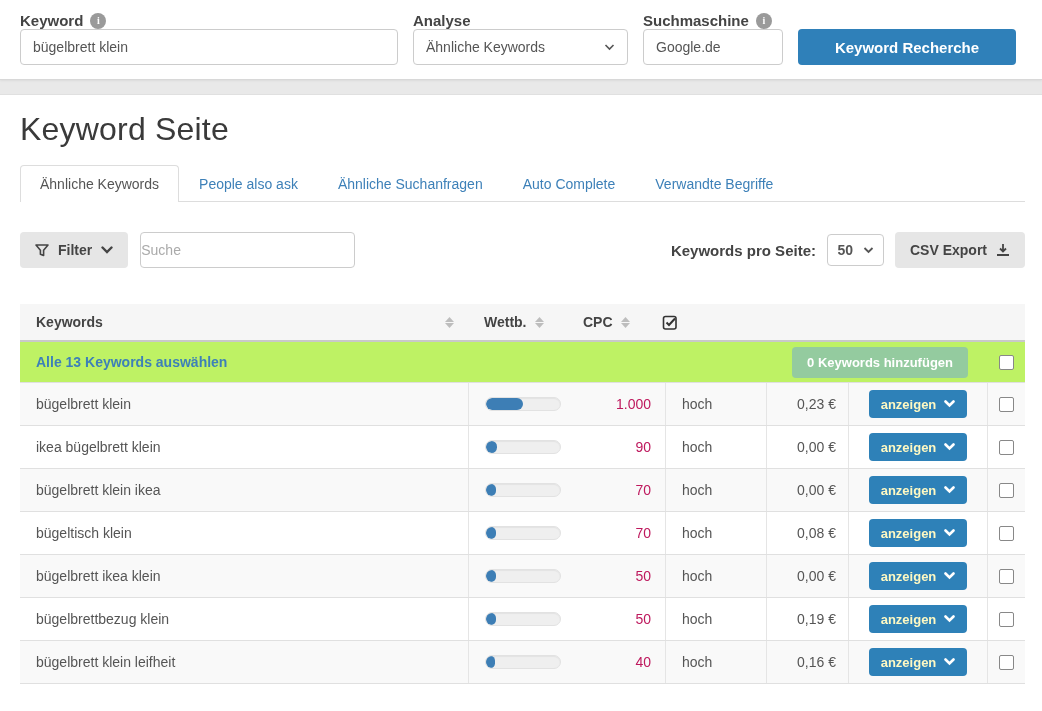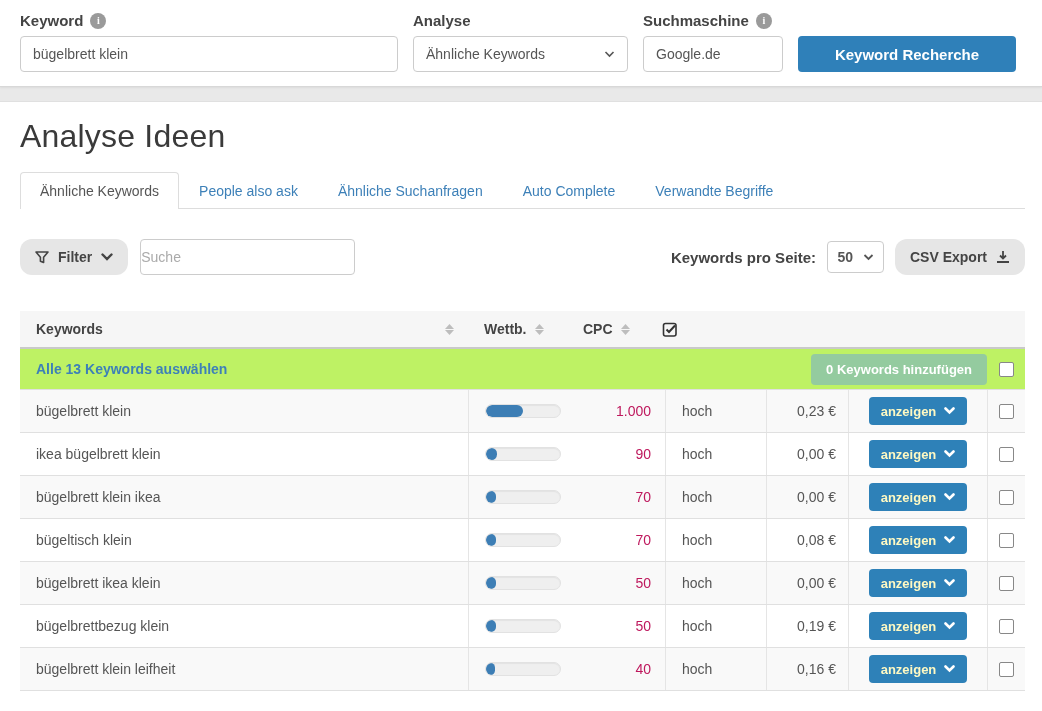--- a/index.html
+++ b/index.html
@@ -2,21 +2,21 @@
 <html><head>
 <meta charset="utf-8">
 <style>
   * { margin:0; padding:0; box-sizing:border-box; }
   html,body { width:1042px; height:711px; overflow:hidden; background:#fff;
     font-family:"Liberation Sans","DejaVu Sans",sans-serif; color:#555; }
 
   
   .topbar { background:#fff; padding:12px 26px 14px 20px; display:flex; align-items:flex-end; gap:15px;
     border-bottom:1px solid #d8d8d8; box-shadow:0 1px 2px rgba(0,0,0,.06); position:relative; }
-  .field { display:flex; flex-direction:column; gap:7px; }
+  .field { display:flex; flex-direction:column; }
   .field-label { font-size:15px; font-weight:bold; color:#444; display:flex; align-items:center; gap:7px; }
   .info-icon { width:16px; height:16px; border-radius:50%; background:#9a9a9a; color:#fff;
     font-size:10px; font-weight:bold; display:inline-flex; align-items:center; justify-content:center;
     font-family:"Liberation Serif",serif; }
   .tb-input { height:36px; border:1px solid #ccc; border-radius:4px; padding:0 12px; font-size:14px;
     color:#555; font-family:inherit; background:#fff; }
   .tb-select { height:36px; border:1px solid #ccc; border-radius:4px; padding:0 12px; font-size:14px;
     color:#555; background:#fff; display:flex; align-items:center; justify-content:space-between; cursor:pointer; }
   .w-keyword { width:378px; } .w-analyse { width:215px; } .w-suchm { width:140px; }
   .btn-primary { height:36px; width:219px; background:#2f80b9; color:#fff; border:none; border-radius:4px;
@@ -26,21 +26,21 @@
   
   .main { padding:16px 17px 0 20px; }
   h1 { font-size:32px; font-weight:400; color:#3a3a3a; letter-spacing:.2px; margin-bottom:17px; }
 
   .tabs { display:flex; border-bottom:1px solid #ddd; }
   .tab { padding:10px 19px; font-size:14px; color:#3d80b8; cursor:pointer; white-space:nowrap;
     border:1px solid transparent; border-bottom:none; border-radius:4px 4px 0 0; margin-bottom:-1px; }
   .tab.active { background:#fff; border-color:#ddd; color:#555; }
 
   .toolbar { margin-top:30px; display:flex; align-items:center; }
-  .btn-gray { height:36px; background:#e6e6e6; border:none; border-radius:12px; padding:8px 15px;
+  .btn-gray { height:36px; background:#e6e6e6; border:none; border-radius:4px; padding:8px 15px;
     font-size:14px; font-weight:bold; color:#444; display:inline-flex; align-items:center; gap:9px;
     cursor:pointer; font-family:inherit; }
   .search-input { width:215px; height:36px; margin-left:12px; border:1px solid #ccc; border-radius:4px;
     padding:0 0; font-size:14px; color:#555; font-family:inherit; }
   .search-input::placeholder { color:#aaa; }
   .toolbar-right { margin-left:auto; display:flex; align-items:center; gap:11px; }
   .perpage-label { font-size:15px; font-weight:bold; color:#444; }
   .perpage-select { width:57px; height:32px; border:1px solid #ccc; border-radius:4px; background:#fff;
     font-size:14px; font-weight:bold; color:#555; display:flex; align-items:center; justify-content:space-evenly; cursor:pointer; }
 
@@ -53,21 +53,21 @@
   .hcell { display:flex; align-items:center; cursor:pointer; height:100%; }
   .hcell.col-kw{padding-left:16px; padding-right:14px;text-align:right;} .hcell.col-vol{padding-left:16px; padding-right:30px;}
   .hcell.col-wettb{padding-left:16px;} .hcell.col-cpc{padding-left:14px;}
   .hcell.col-top10{padding-left:16px;} .hcell.col-check{justify-content:center; padding:0;}
   .push-right{margin-left:auto;} .ml8{margin-left:8px;}
   .sort-icon{display:inline-flex; flex-direction:column; gap:1px; line-height:0;}
 
   .select-row { display:flex; align-items:center; height:41px; border-bottom:1px solid #e0e0e0; background:#bef264; }
   .select-all-link { padding-left:16px; font-size:14px; font-weight:bold; color:#3d80b8; cursor:pointer; }
   .btn-green { height:31px; background:#94cb9f; color:#fff; border:none; border-radius:4px; padding:0 15px;
-    font-size:13px; font-weight:bold; font-family:inherit; }
+    font-size:13px; font-weight:bold; margin-right:19px; font-family:inherit; }
 
   .row { display:flex; align-items:stretch; height:43px; border-bottom:1px solid #e0e0e0; background:#fff; }
   .row:nth-child(odd) { background:#f9f9f9; }
   .cell { display:flex; align-items:center; }
   .cell + .cell { border-left:1px solid #e5e5e5; }
   .cell.col-kw { padding-left:16px; color:#555; }
   .cell.col-vol { justify-content:space-between; padding:0 14px 0 16px; }
   .cell.col-wettb { padding-left:16px; }
   .cell.col-cpc { justify-content:flex-end; padding-right:12px; }
   .cell.col-top10 { justify-content:center; }
@@ -109,21 +109,21 @@
       <span>Suchmaschine</span>
       <span class="info-icon">i</span>
     </div>
     <input class="tb-input w-suchm" value="Google.de" style="">
   </div>
   <button class="btn-primary">Keyword Recherche</button>
 </div>
 <div class="gray-band"></div>
 
 <div class="main">
-  <h1>Analyse Ideen</h1>
+  <h1>Keyword Seite</h1>
 
   <div class="tabs">
       <div class="tab active"><span>Ähnliche Keywords</span></div>
       <div class="tab"><span>People also ask</span></div>
       <div class="tab"><span>Ähnliche Suchanfragen</span></div>
       <div class="tab"><span>Auto Complete</span></div>
       <div class="tab"><span>Verwandte Begriffe</span></div>
     </div>
 
   <div class="toolbar">

